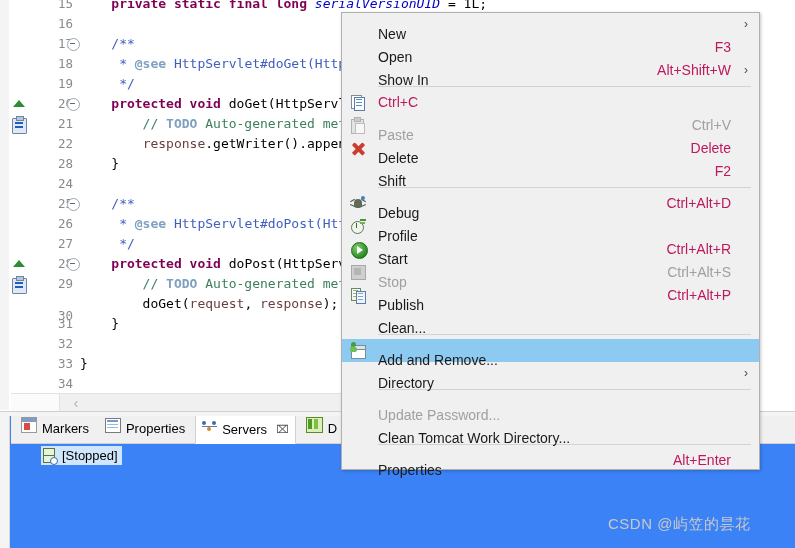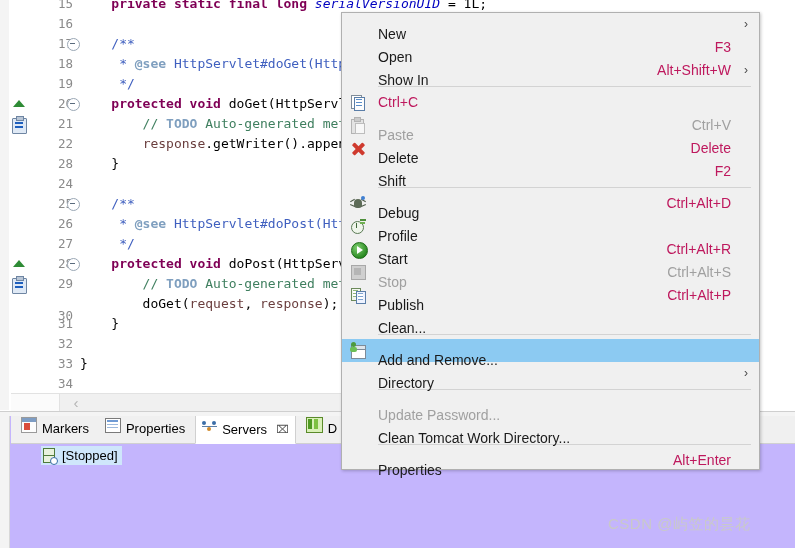--- a/index.html
+++ b/index.html
@@ -69,21 +69,21 @@
   }
   .hs-arrow{
     position:absolute;left:55px;top:0px;width:20px;height:18px;color:#b4b4b4;font-size:15px;
     line-height:18px;text-align:center;
   }
   .editor-bottom-sep{position:absolute;left:0;top:411px;width:795px;height:1px;background:#cfcfcf;}
   .editor-bottom-sep2{position:absolute;left:0;top:412px;width:795px;height:4px;background:#f4f4f4;}
 
   
   #bottom{
-    position:absolute;left:0;top:416px;width:795px;height:132px;background:#c4b5fd;
+    position:absolute;left:0;top:416px;width:795px;height:132px;background:#3b82f6;
   }
   .bot-edge{position:absolute;left:0;top:0;width:9px;height:132px;background:#f4f4f4;border-right:1px solid #d8d8d8;}
   #tabbar{
     position:absolute;left:11px;top:0px;width:784px;height:27px;background:#f0f0f0;
     border-bottom:1px solid #d0d0d0;
   }
   .tab{
     position:absolute;top:0;height:26px;line-height:26px;font-size:13px;color:#000;
     padding:0 6px;display:flex;align-items:center;gap:5px;white-space:nowrap;
   }

